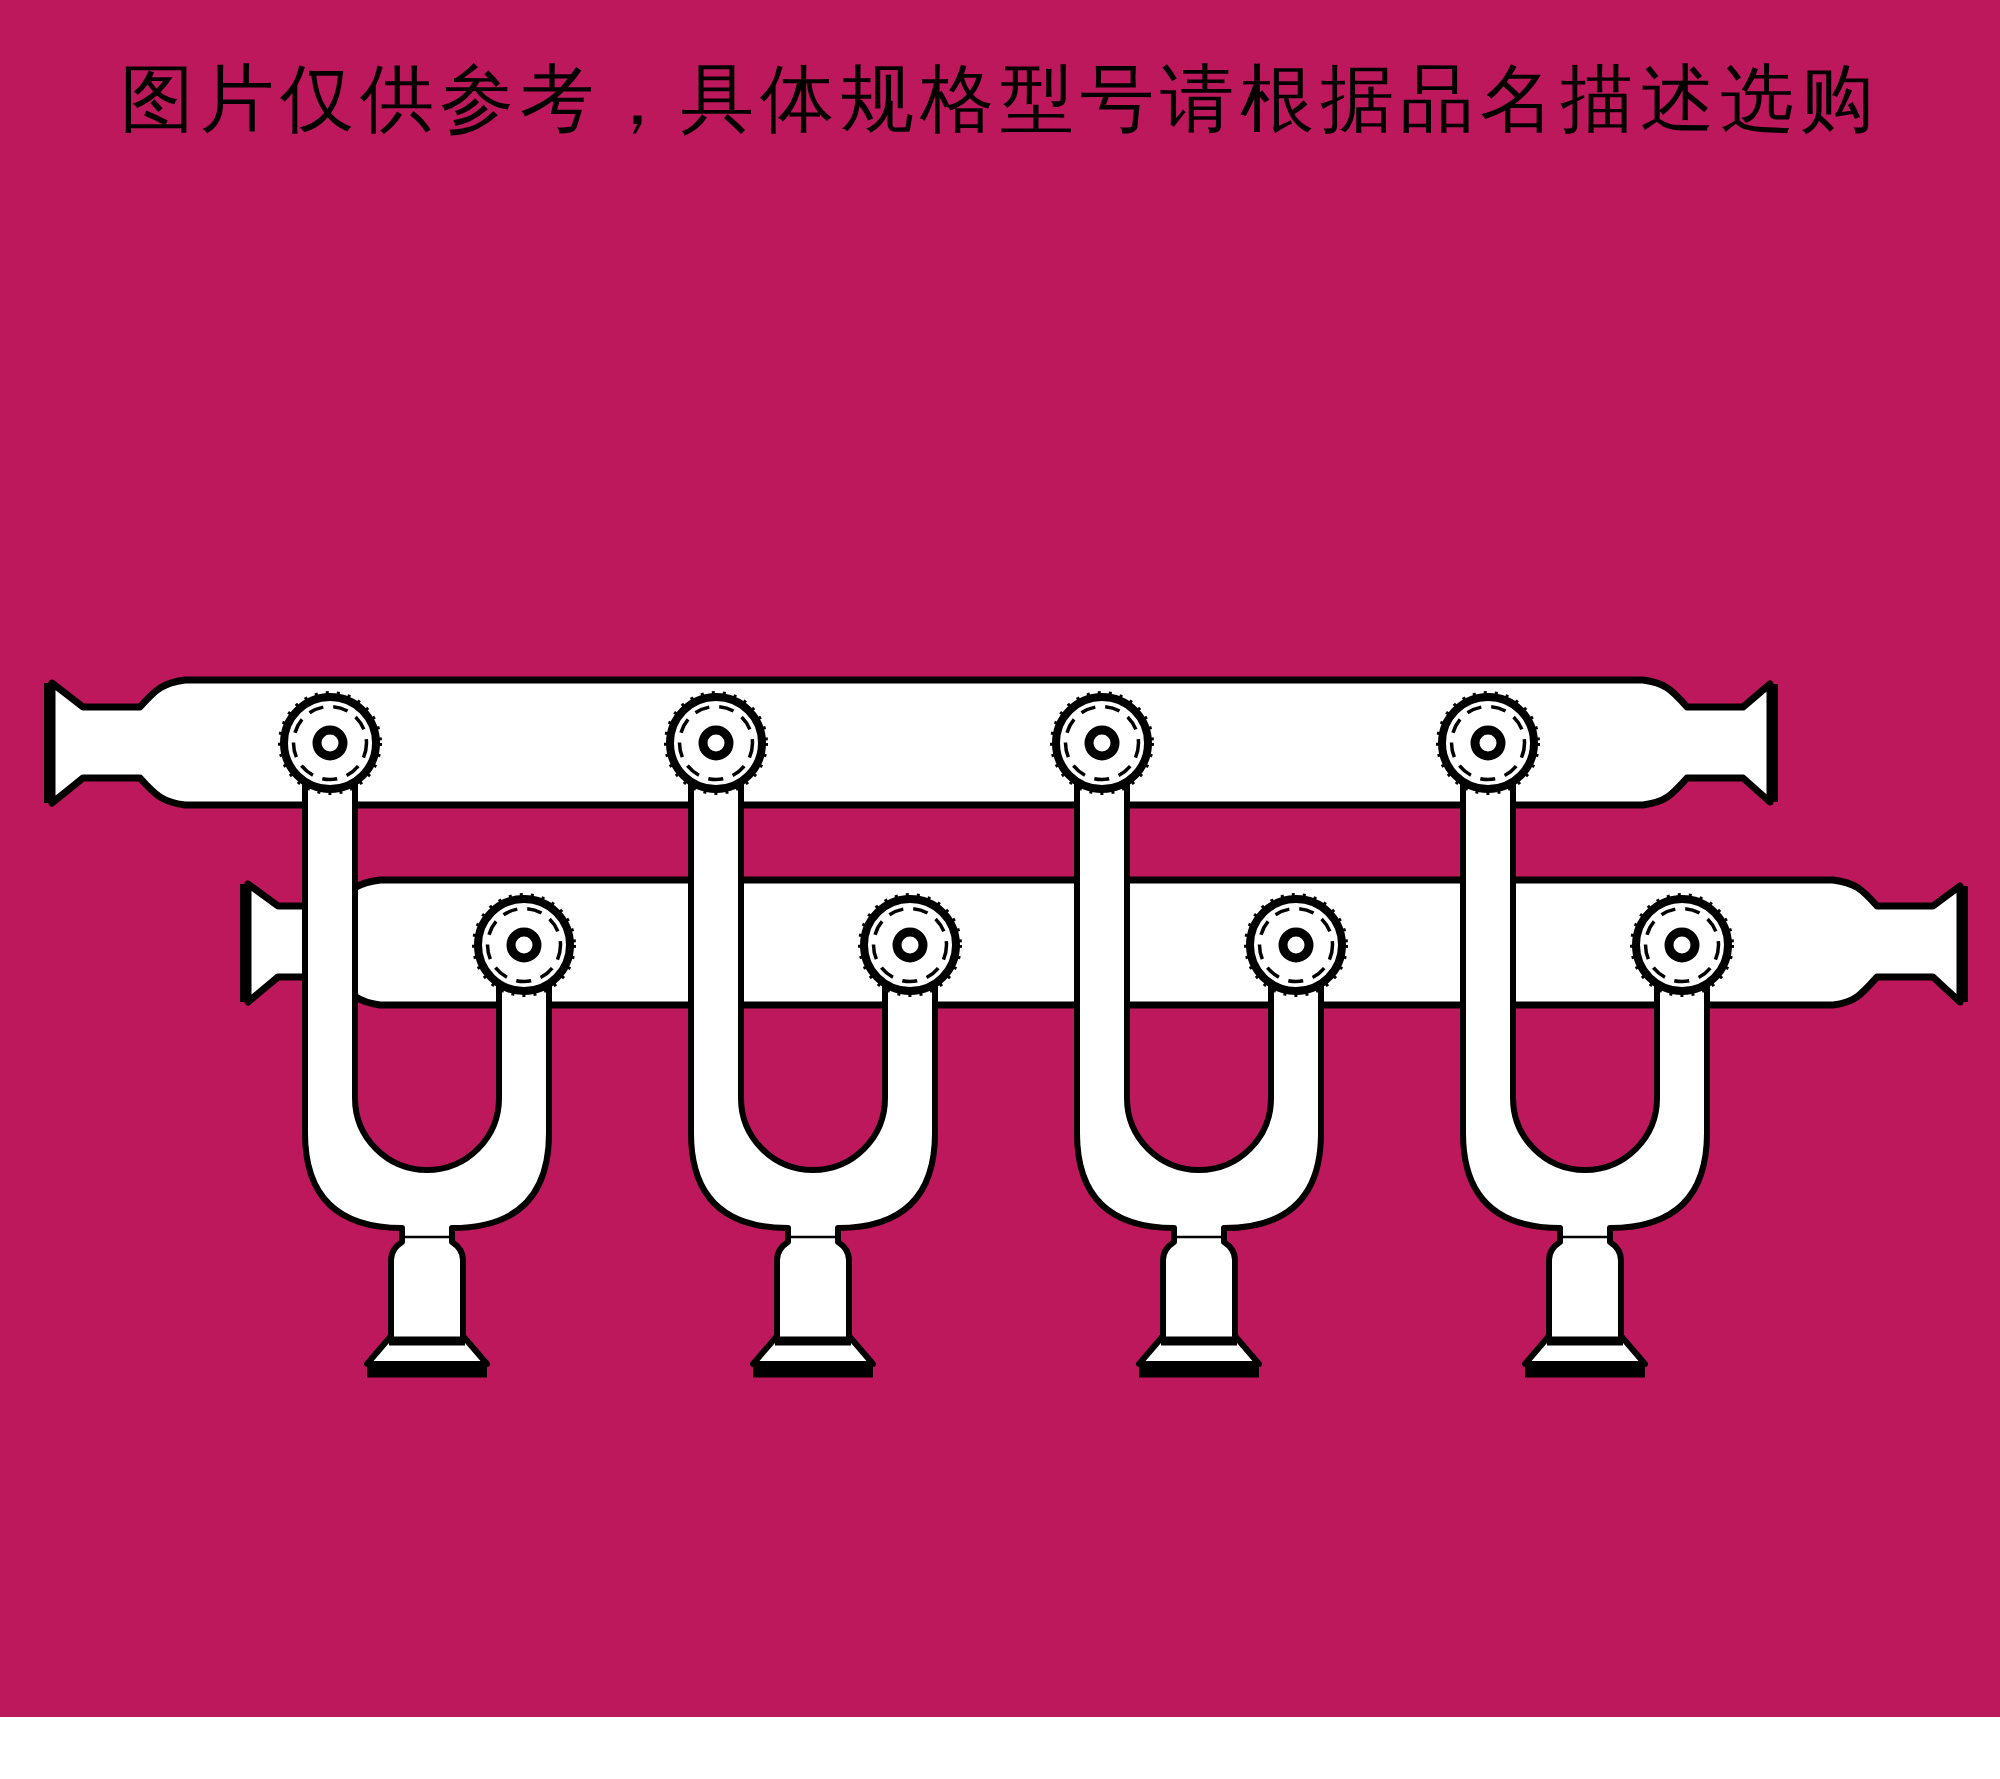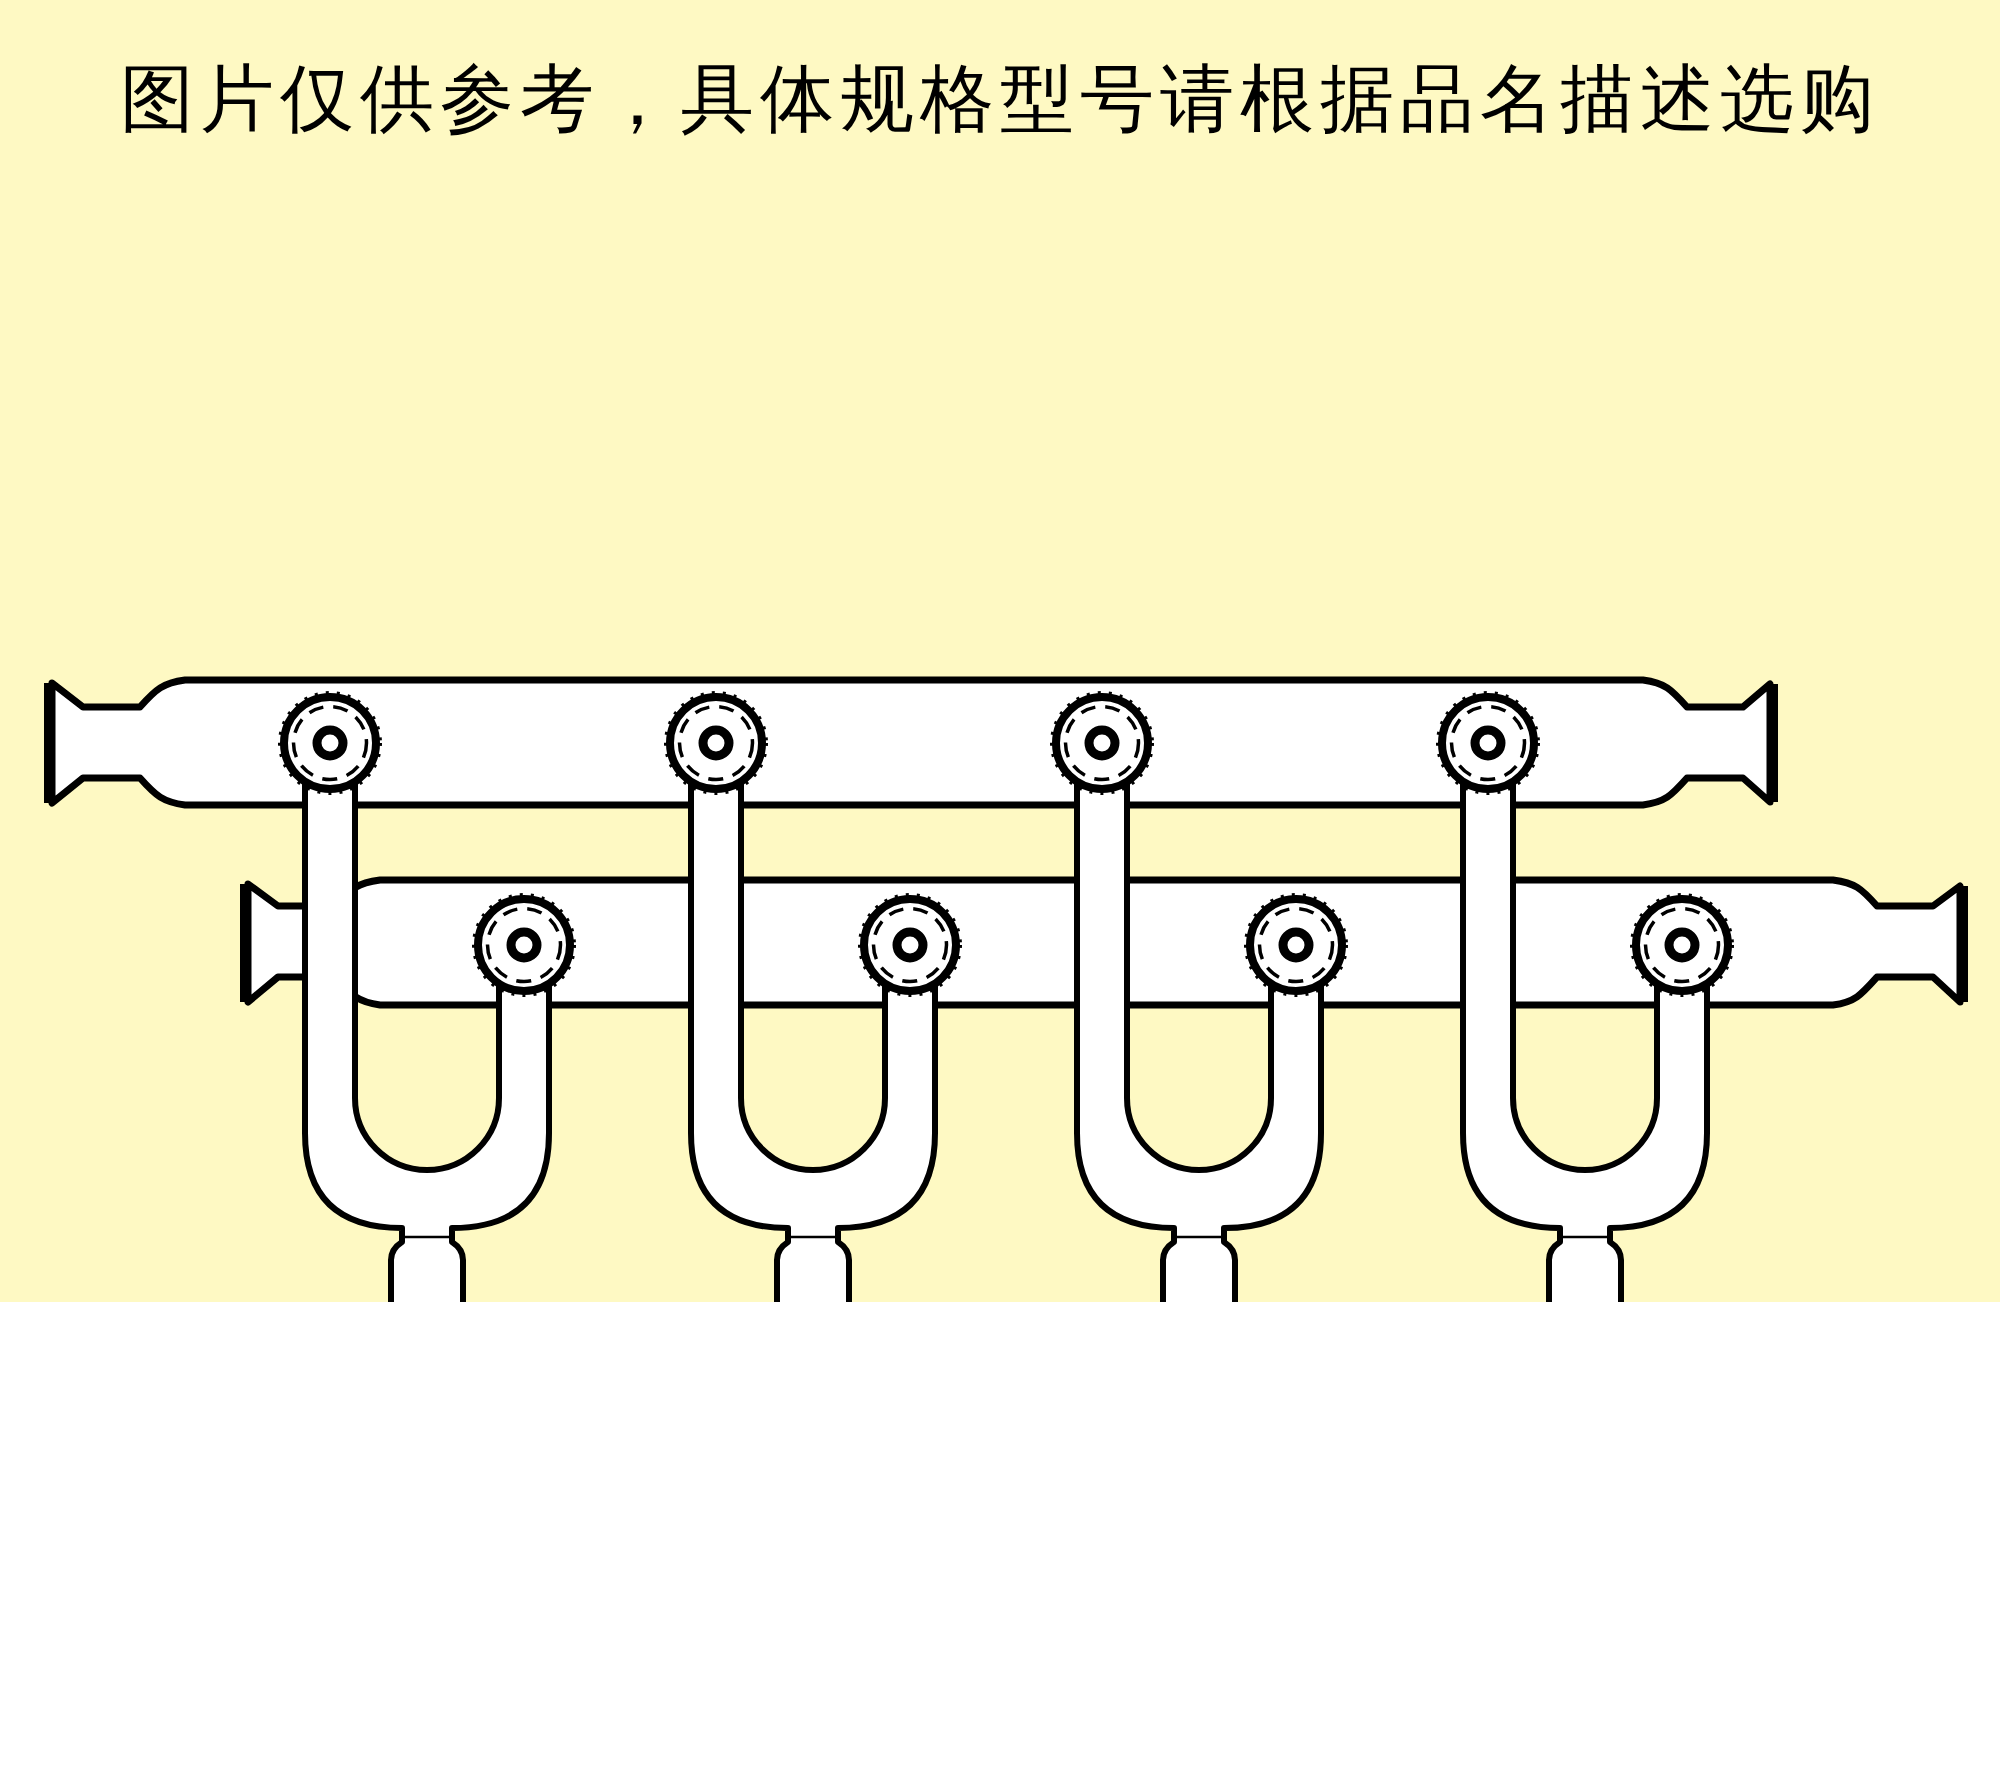--- a/index.html
+++ b/index.html
@@ -3,22 +3,22 @@
 <meta charset="utf-8">
 <style>
   html, body {
     margin: 0;
     padding: 0;
     background: #ffffff;
   }
   #stage {
     position: relative;
     width: 2000px;
-    height: 1302px;
-    background: #fef9c3;
+    height: 1717px;
+    background: #be185d;
     overflow: hidden;
     font-family: Liberation Sans, sans-serif;
   }
   .caption {
     position: absolute;
     top: 50px;
     left: 0;
     right: 0;
     text-align: center;
     font-size: 74px;

